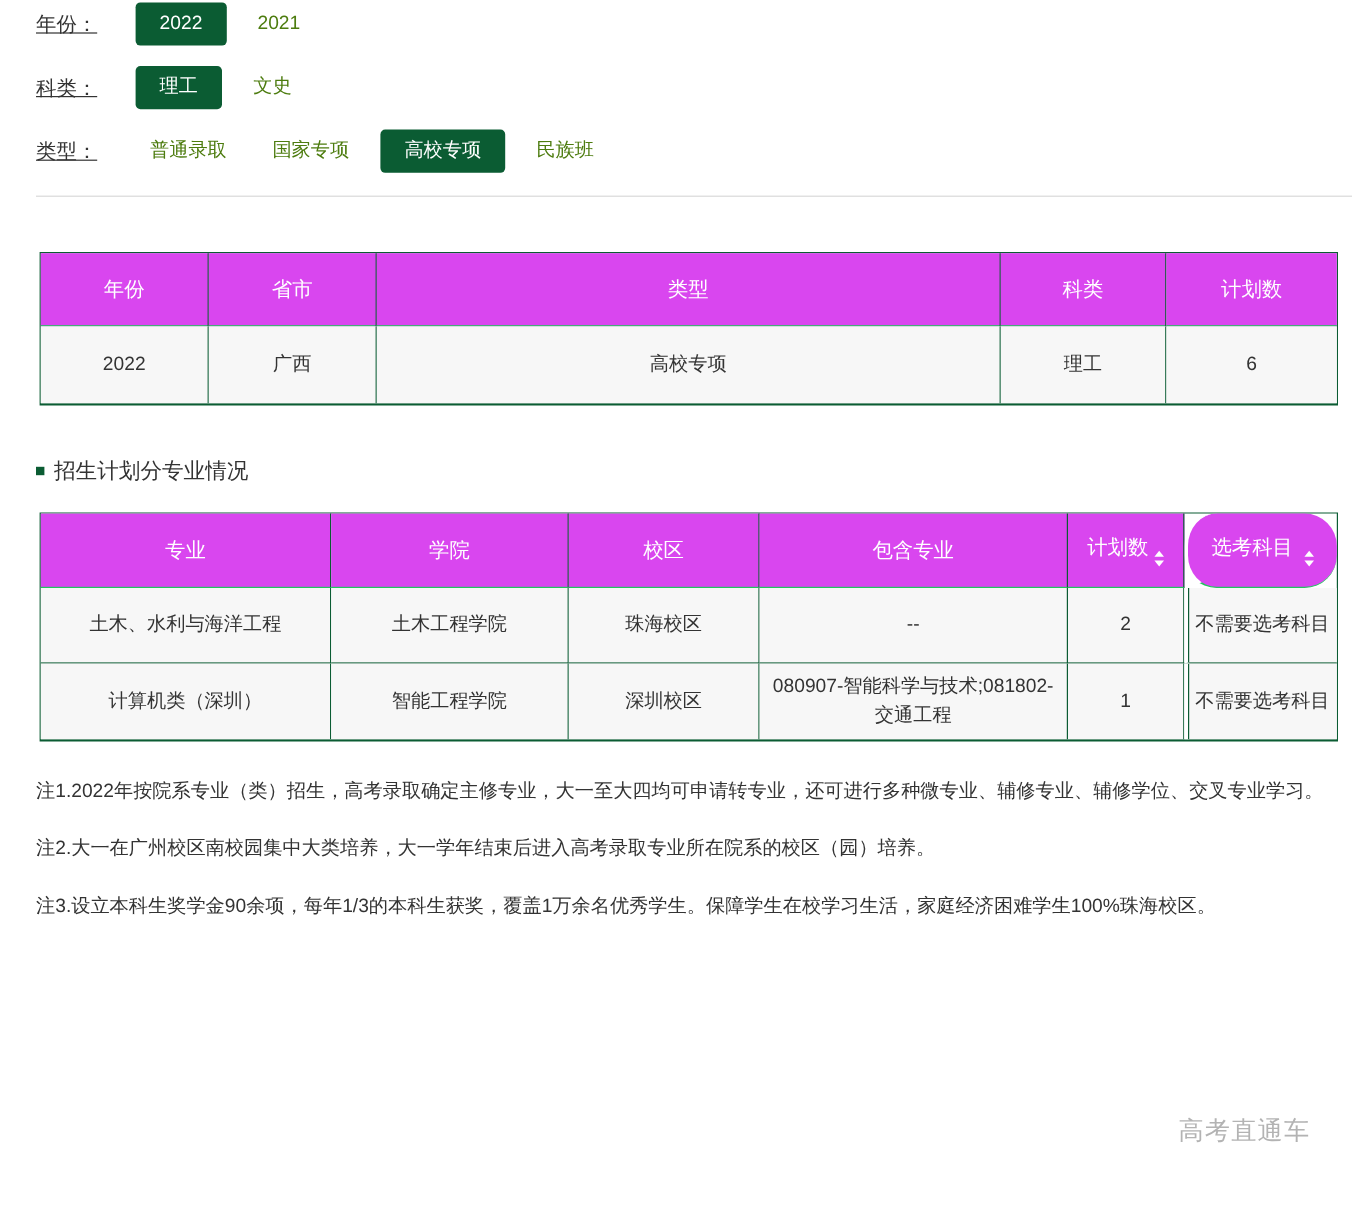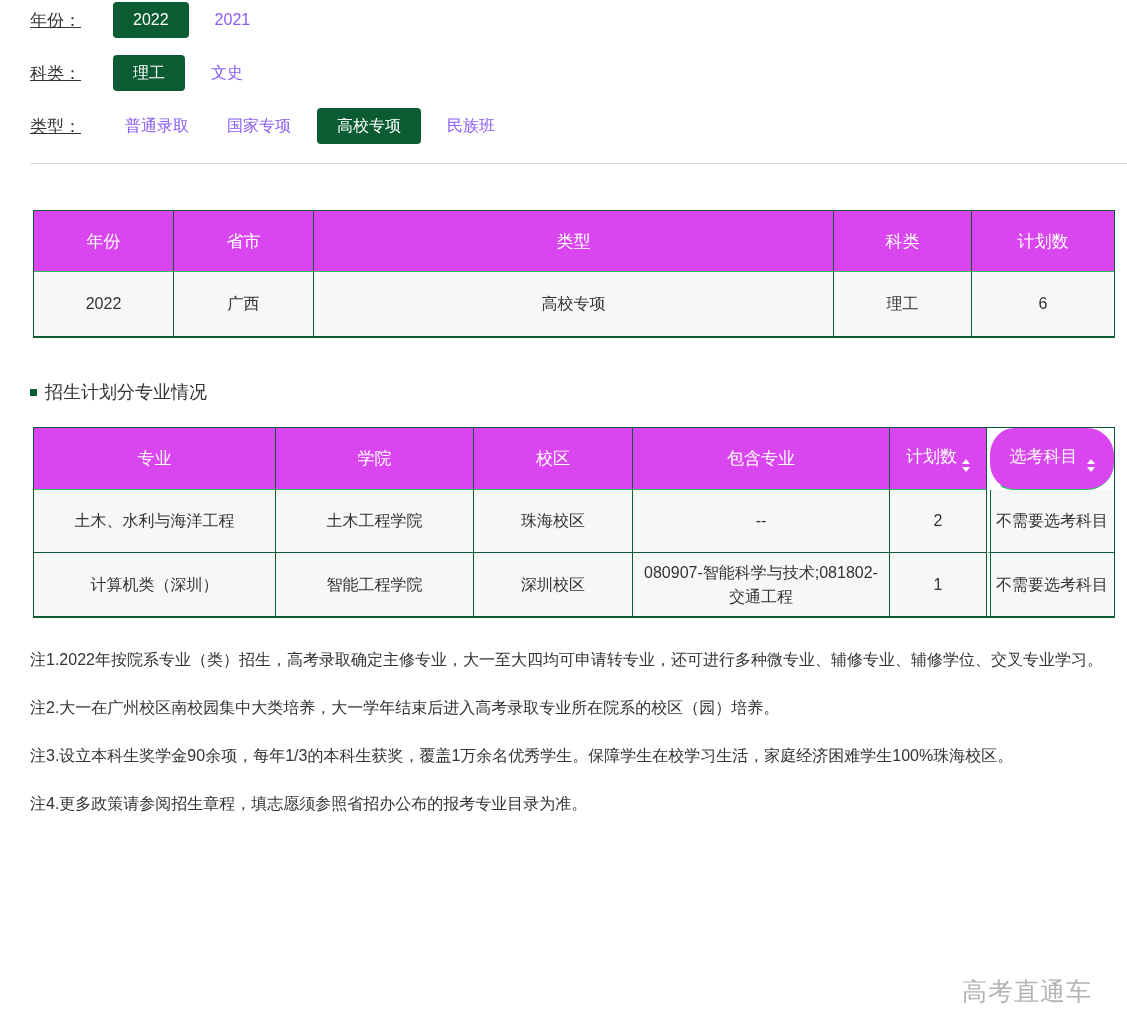--- a/index.html
+++ b/index.html
@@ -11,21 +11,21 @@
     color: #333;
     overflow: hidden;
   }
   .page { padding: 2px 0 0 30px; }
 
   
   .filter-row { display: flex; align-items: center; height: 36px; margin-bottom: 17px; }
   .filter-label { width: 83px; flex-shrink: 0; font-size: 17px; color: #333; text-decoration: underline; }
   .chips { display: flex; align-items: center; gap: 14px; }
   .chip {
-    font-size: 16px; color: #8b5cf6; background: transparent; border: none;
+    font-size: 16px; color: #4d7c0f; background: transparent; border: none;
     padding: 8px 12px; border-radius: 4px; cursor: pointer; text-align: center;
     font-family: inherit; line-height: 1.2; min-width: 42px;
   }
   .chip.selected { background: #0b5c33; color: #ffffff; padding: 8px 20px; }
 
   .divider { margin: 19px 0 0 0; margin-right: 0; height: 1px; background: #d9d9d9; }
 
   
   .section-title { display: flex; align-items: center; font-size: 18px; color: #333; }
   .section-title .bullet { width: 7px; height: 7px; background: #0b5c33; margin-right: 8px; flex-shrink: 0; }
@@ -68,22 +68,22 @@
   .sort-icon i { display: block; width: 0; height: 0; border-left: 4px solid transparent; border-right: 4px solid transparent; }
   .sort-icon .up { border-bottom: 5px solid #ffffff; }
   .sort-icon .down { border-top: 5px solid #ffffff; }
   .sort-gap { margin-left: 9px; }
 
   
   .notes { margin-top: 26px; padding-right: 22px; }
   .note { font-size: 16px; line-height: 32px; color: #333; margin-bottom: 16px; }
 
   .watermark {
-    position: absolute; right: 35px; top: 975px;
-    font-size: 25px; color: #b3b3b3; letter-spacing: 1px;
+    position: absolute; right: 35px; top: 928px;
+    font-size: 21px; color: #b3b3b3; letter-spacing: 1px;
   }
 </style>
 </head>
 <body>
 
 <div class="page">
 
   <div class="filter-row">
     <span class="filter-label">年份：</span>
     <div class="chips">
@@ -192,18 +192,17 @@
           <td class="sep">不需要选考科目</td>
         </tr>
       </tbody>
     </table>
   </div>
 
   <div class="notes">
     <p class="note">注1.2022年按院系专业（类）招生，高考录取确定主修专业，大一至大四均可申请转专业，还可进行多种微专业、辅修专业、辅修学位、交叉专业学习。</p>
     <p class="note">注2.大一在广州校区南校园集中大类培养，大一学年结束后进入高考录取专业所在院系的校区（园）培养。</p>
     <p class="note">注3.设立本科生奖学金90余项，每年1/3的本科生获奖，覆盖1万余名优秀学生。保障学生在校学习生活，家庭经济困难学生100%珠海校区。</p>
-    <p class="note">注4.更多政策请参阅招生章程，填志愿须参照省招办公布的报考专业目录为准。</p>
   </div>
 
 </div>
 
 <div class="watermark">高考直通车</div>
 
 </body></html>

